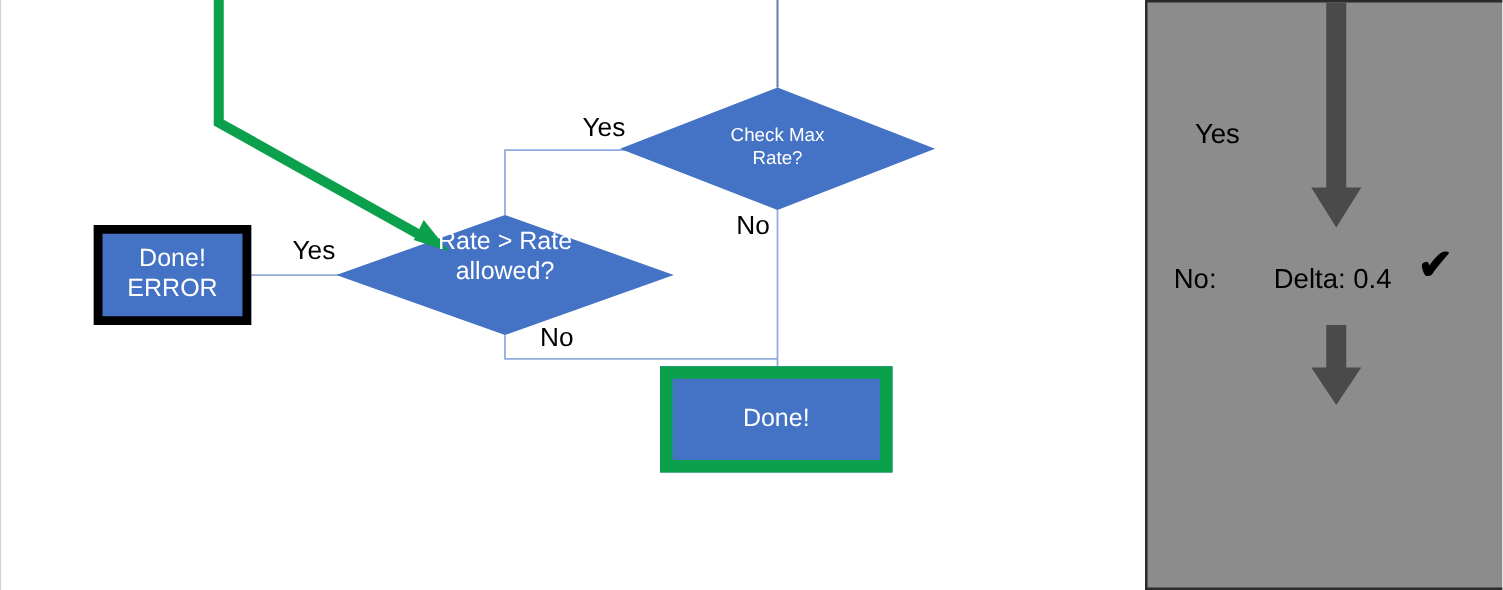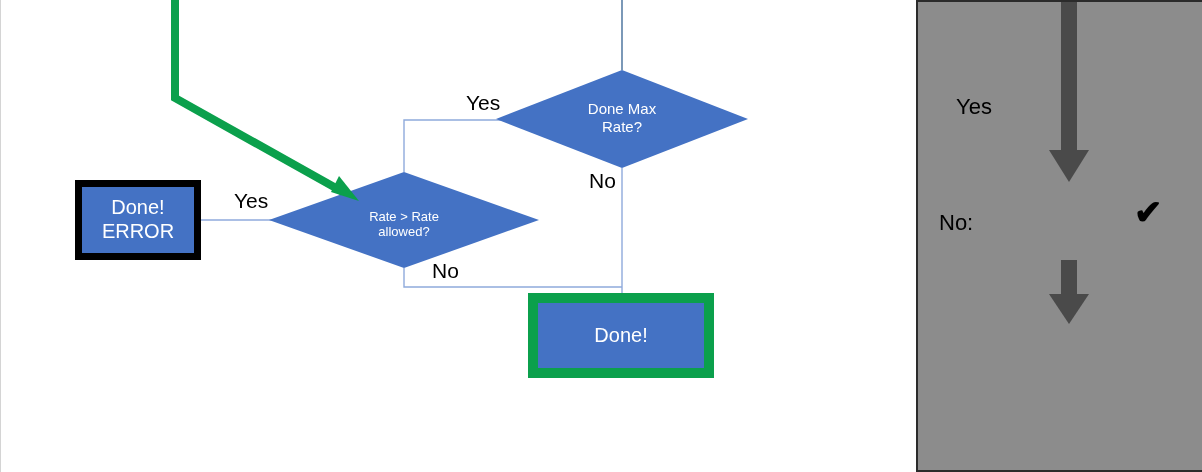--- a/index.html
+++ b/index.html
@@ -73,23 +73,23 @@
     width: 186px; height: 85px;
     border: 10px solid #0BA04C;
   }
   #box-done .node-label {
     position: static;
     font-size: 20px;
   }
 
   
   #lbl-rate {
-    left: 330px; top: 209px;
+    left: 330px; top: 182px;
     width: 146px;
-    font-size: 13px;
+    font-size: 20px;
   }
   #lbl-maxrate {
     left: 548px; top: 100px;
     width: 146px;
     font-size: 15px;
   }
 
   
   #gray-panel {
     position: absolute;
@@ -147,21 +147,21 @@
       <polygon points="621,70 747,119 621,168 495,119" fill="#4472C4"></polygon>
 
       <g>
         <path d="M 174 0 L 174 98 L 342 192" stroke="#0BA04C" stroke-width="8" fill="none" stroke-linecap="butt" stroke-linejoin="miter"></path>
         <polygon points="358,201 330,192 338,176" fill="#0BA04C"></polygon>
       </g>
     </svg>
 
     <div class="node-label" id="lbl-rate">Rate &gt; Rate
 allowed?</div>
-    <div class="node-label" id="lbl-maxrate">Done Max
+    <div class="node-label" id="lbl-maxrate">Check Max
 Rate?</div>
 
     <div class="edge-label" style="left:233px; top:190px;">Yes</div>
     <div class="edge-label" style="left:431px; top:260px;">No</div>
     <div class="edge-label" style="left:465px; top:92px;">Yes</div>
     <div class="edge-label" style="left:588px; top:170px;">No</div>
 
     <div class="proc-box" id="box-error">
       <div class="node-label">Done!
 ERROR</div>
@@ -184,18 +184,19 @@
       <g>
         <rect x="143" y="258" width="16" height="37" fill="#4A4A4A"></rect>
         <polygon points="131,292 171,292 151,322" fill="#4A4A4A"></polygon>
       </g>
     </svg>
 
     <div class="panel-text" id="panel-yes">Yes</div>
 
     <div class="panel-text" id="panel-no">No:</div>
 
+    <div class="panel-text" id="panel-delta">Delta: 0.4</div>
 
     <div class="panel-text" id="panel-check">✔</div>
 
   </div>
 
 </div>
 
 </body></html>

